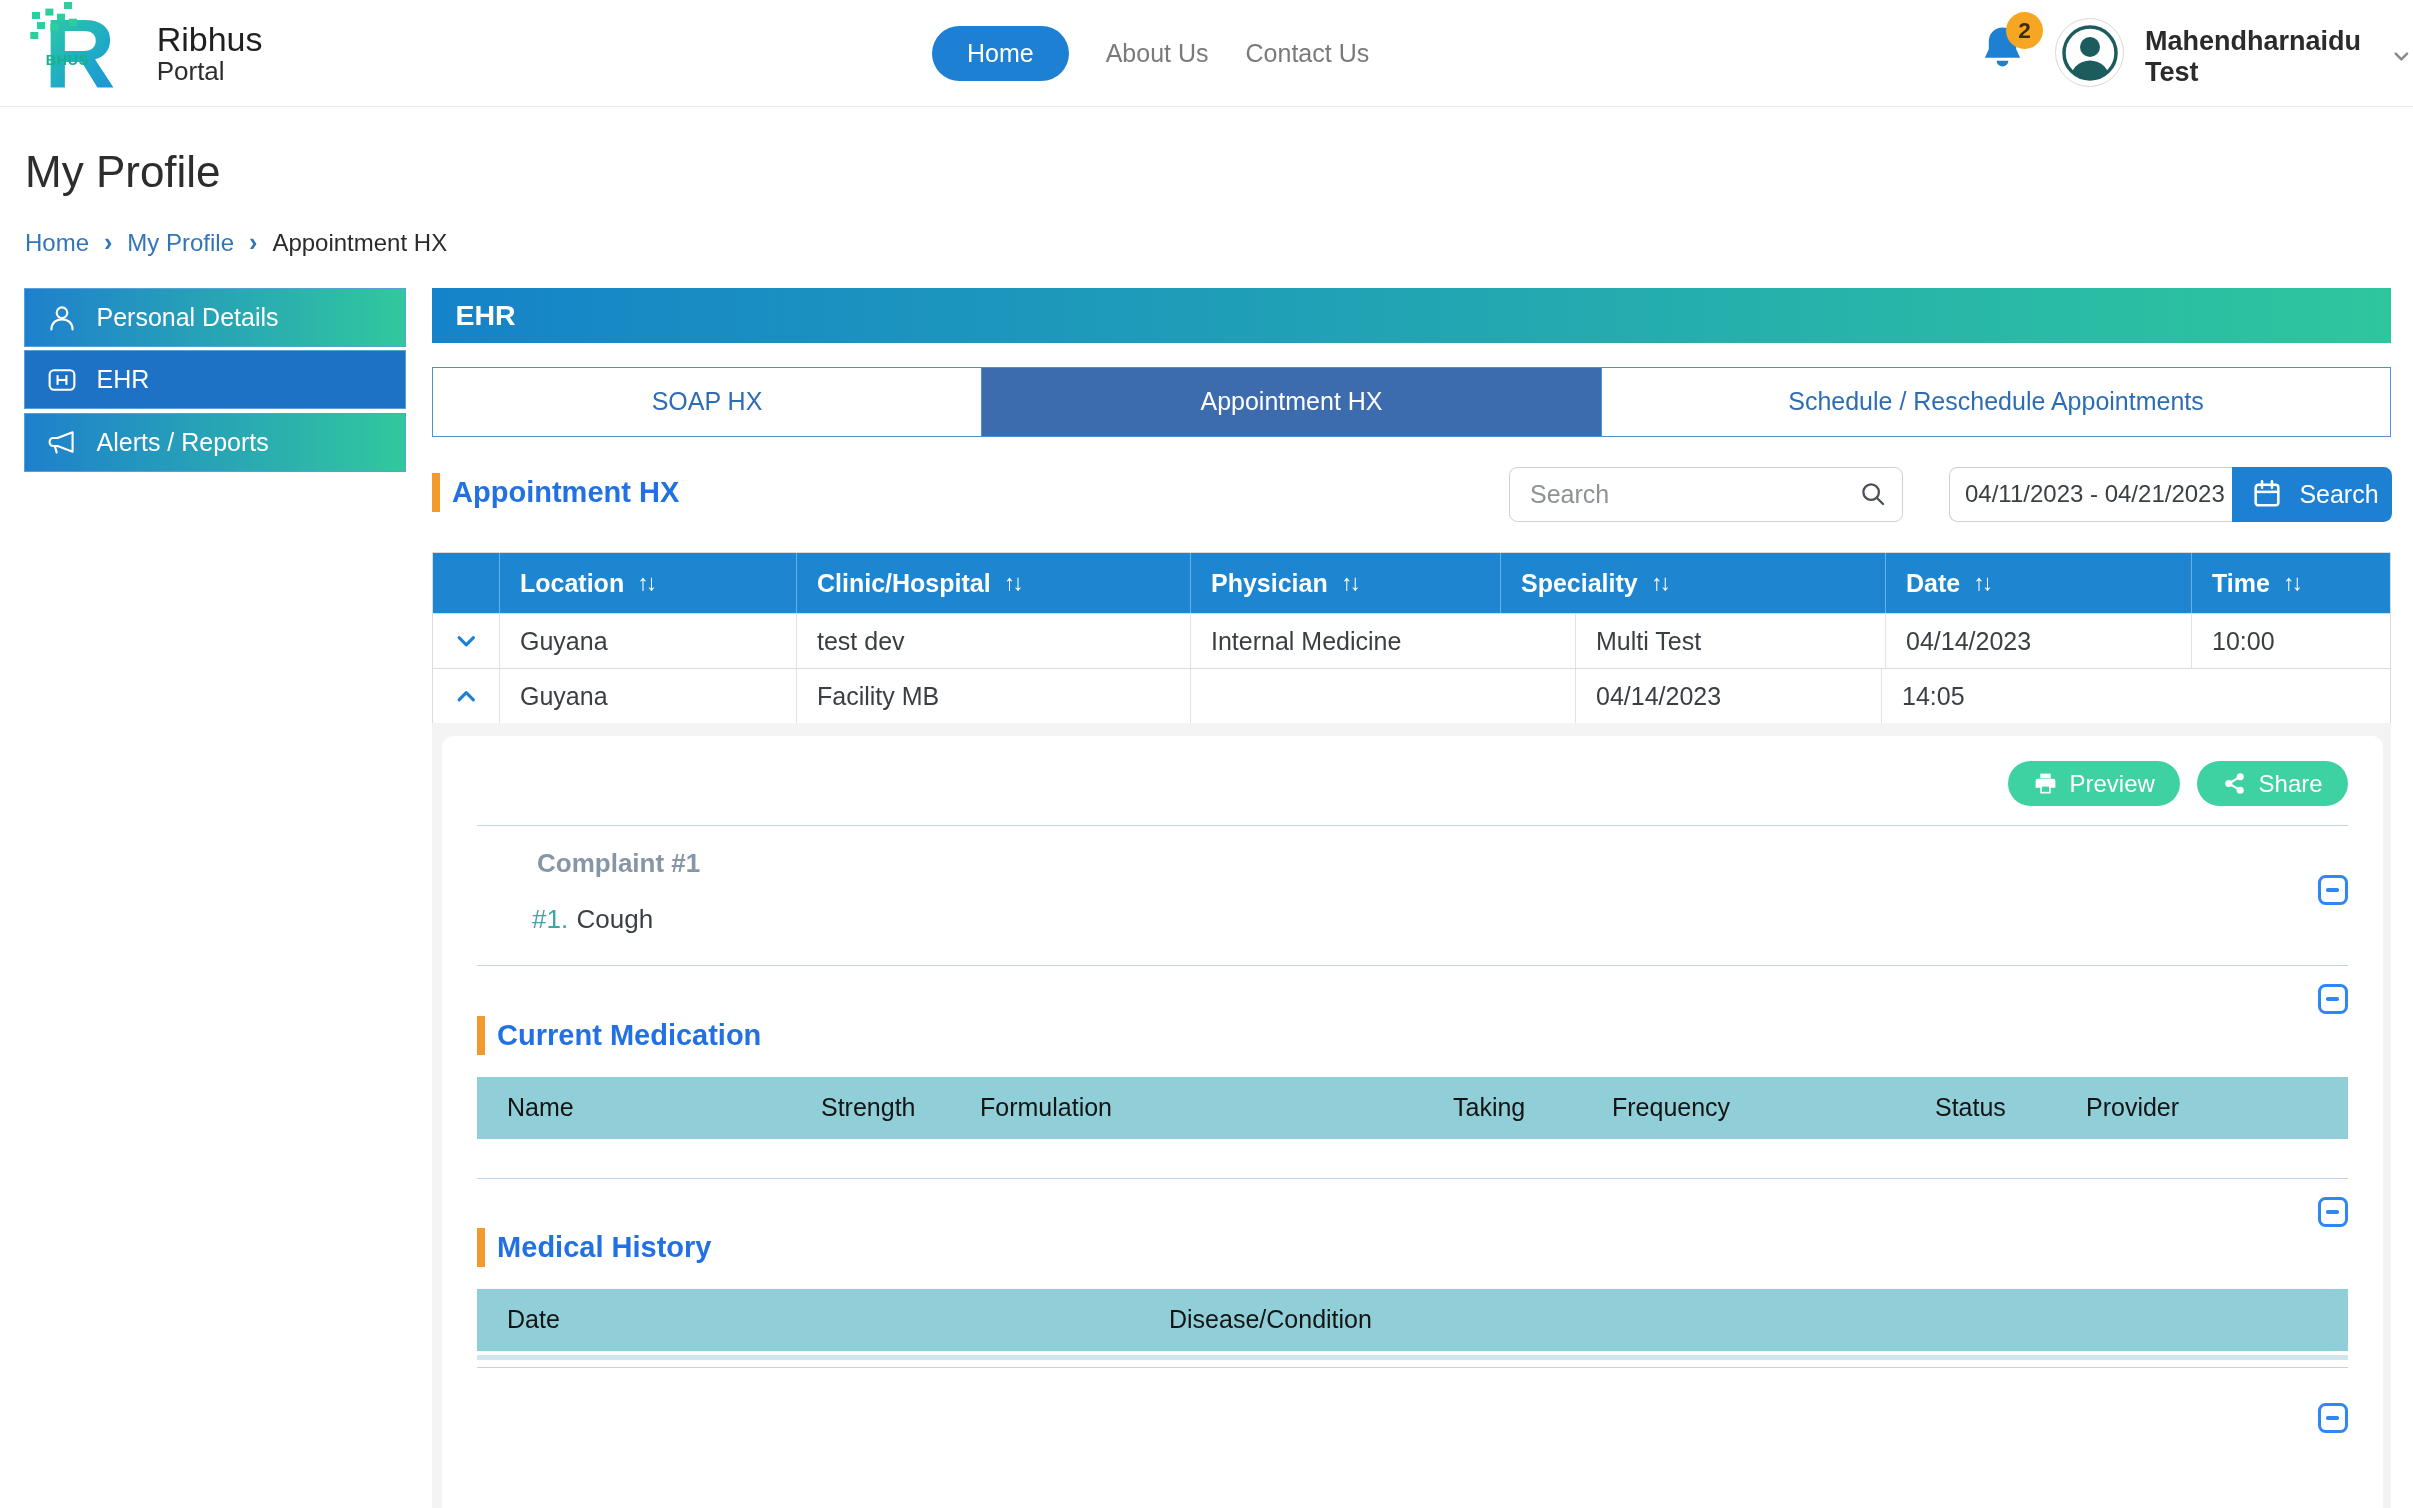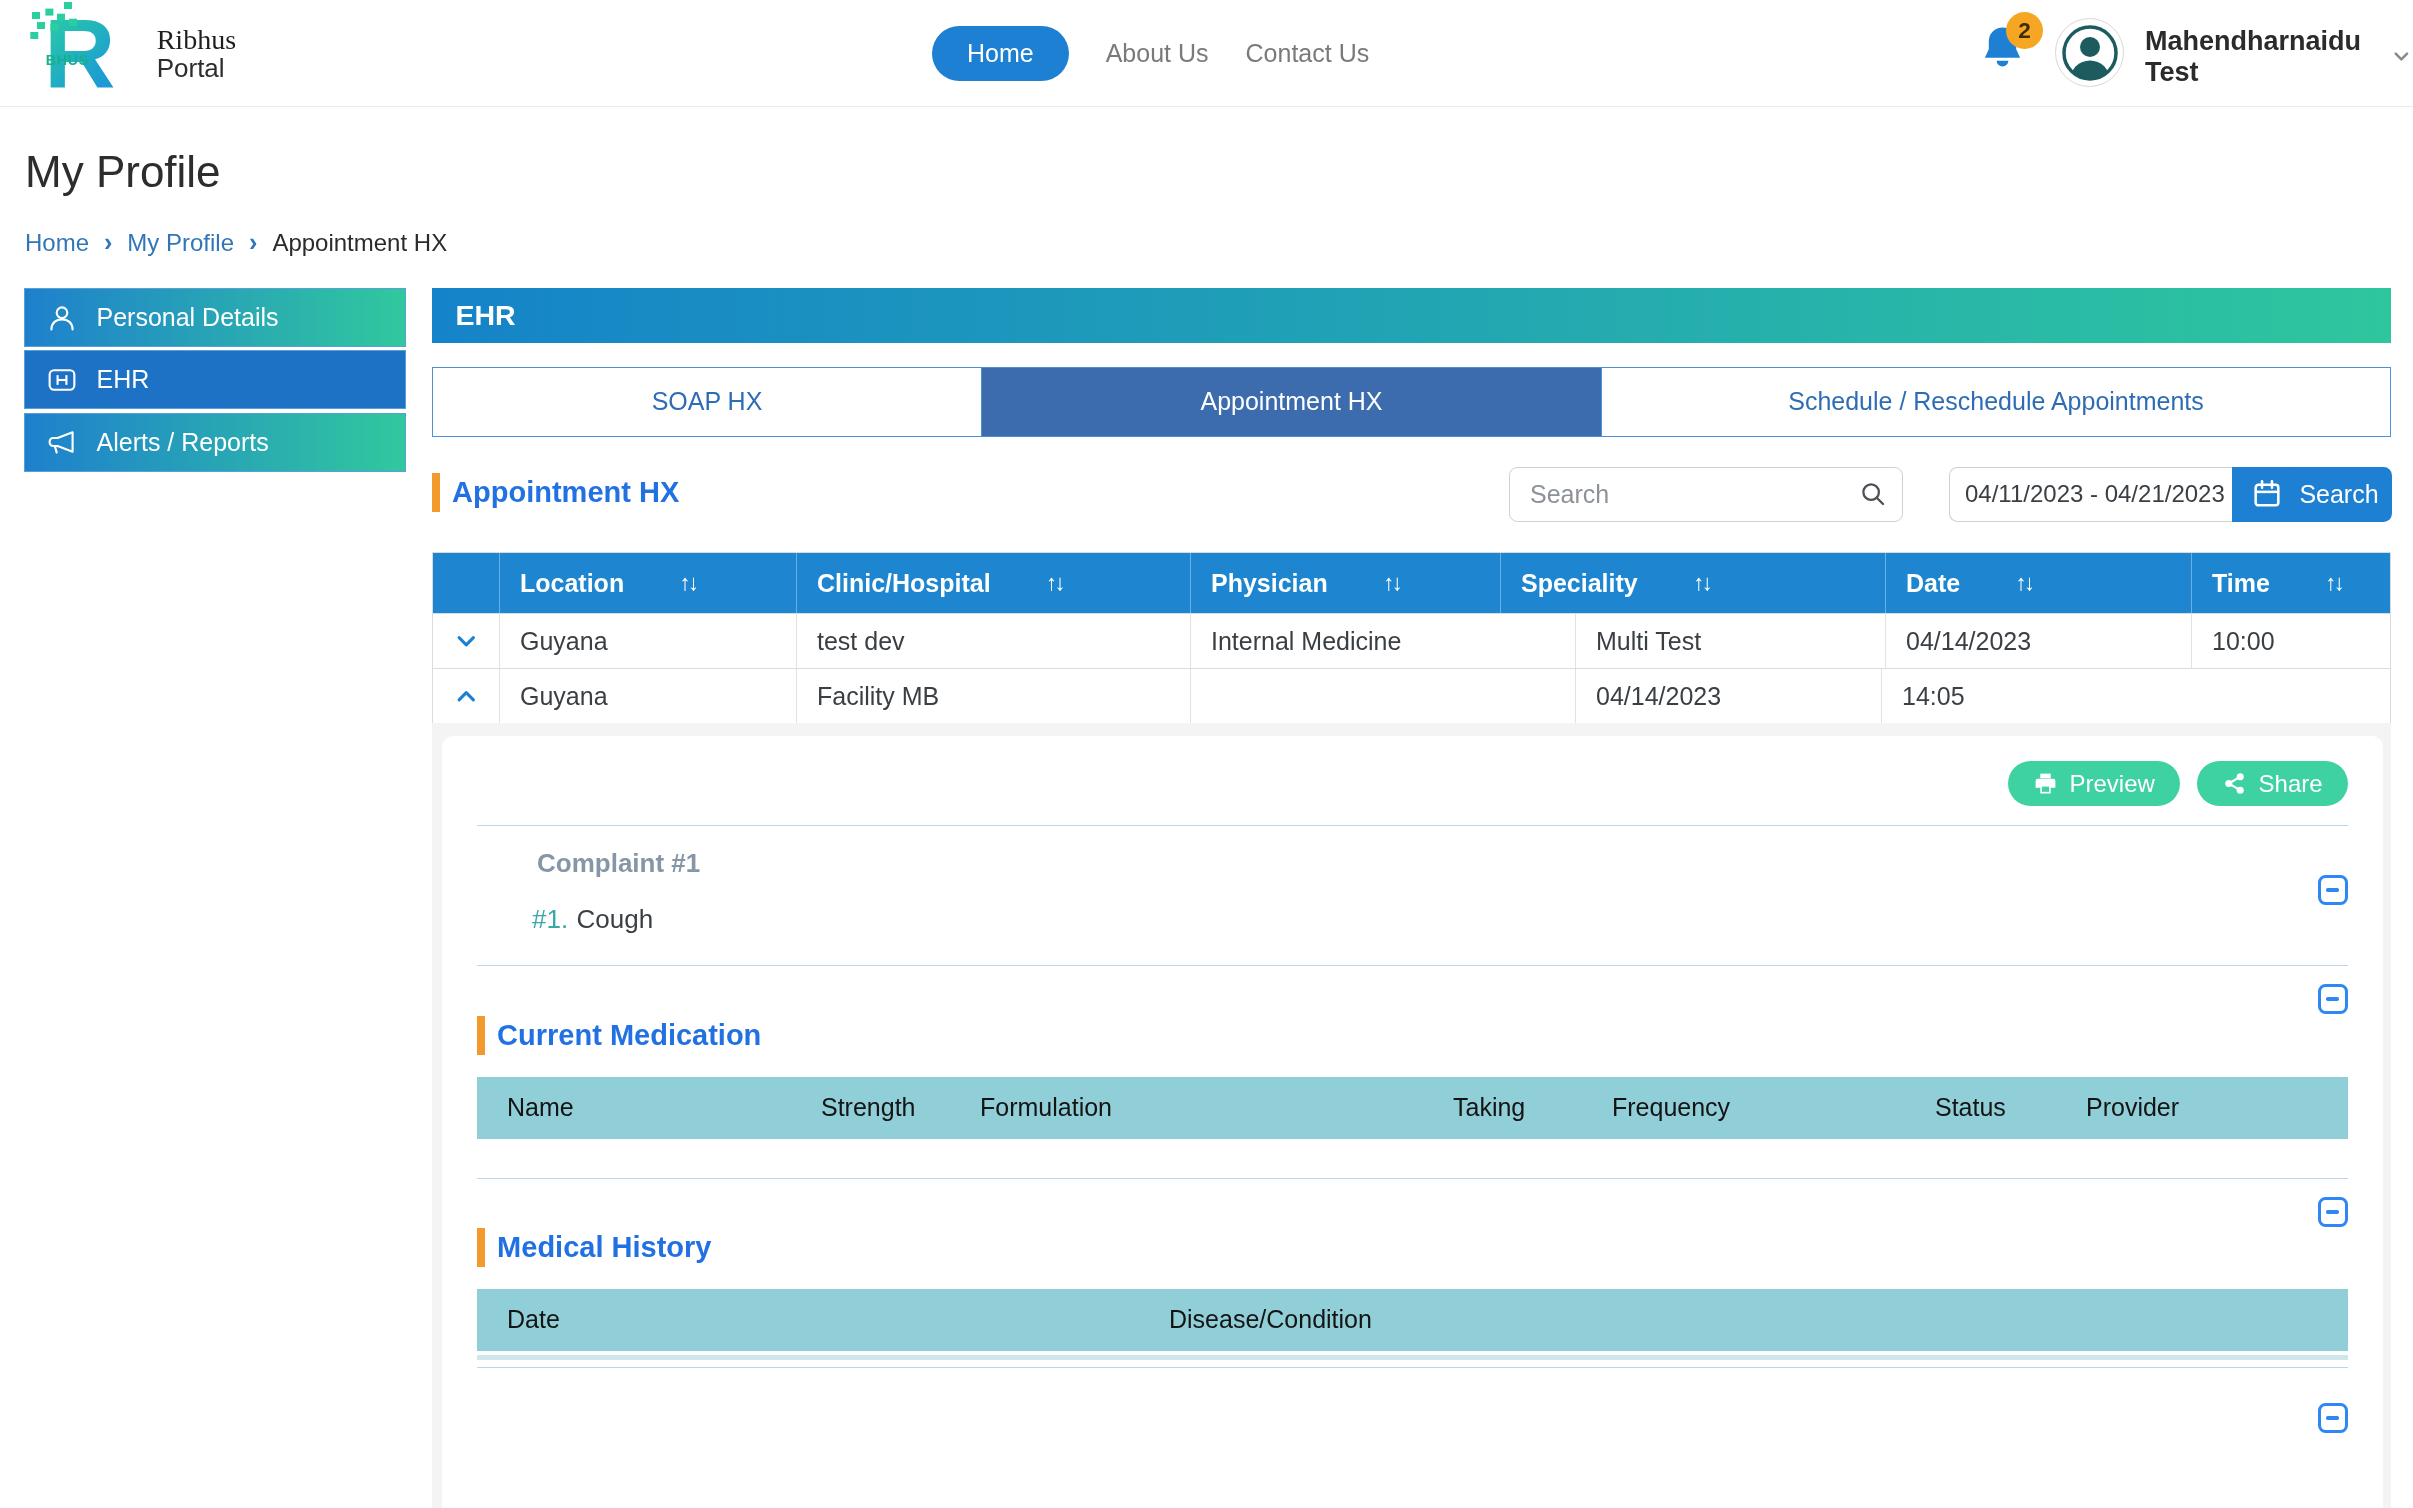--- a/index.html
+++ b/index.html
@@ -17,21 +17,21 @@
   .logo-mark { position:relative; width:101px; height:94px; }
   .logo-r { font-size:99px; font-weight:bold; line-height:94px;
             background:linear-gradient(135deg,#2bd0a0 0%, #1b9ad6 70%);
             -webkit-background-clip:text; background-clip:text; color:transparent; }
   .logo-dots { position:absolute; left:-11.7px; top:5px; width:7.5px; height:7.5px; background:#2bcf9f;
       box-shadow:13.4px -3.4px 0 #2bcf9f, 25px 1.7px 0 #2bcf9f, 5px 10px 0 #2bcf9f,
                  18.4px 11.7px 0 #2bcf9f, 32px -10px 0 #2bcf9f, -1.7px 20px 0 #2bcf9f, 37px 6.7px 0 #2bcf9f; }
   .logo-bhus { position:absolute; left:1.7px; top:45px; font-size:14.2px; font-weight:bold;
                letter-spacing:0.8px; color:#16b18b; }
   .brand-txt { margin-left:11.7px; line-height:1.05; }
-  .brand-name { font-size:28px; color:#1f1f1f;font-family:Liberation Serif, serif; }
+  .brand-name { font-size:34px; color:#1f1f1f; }
   .brand-sub  { font-size:26px; color:#2c2c2c; }
 
   .topnav { position:absolute; left:932px; top:0; height:107px; display:flex; align-items:center; gap:37px; }
   .nav-link { color:#7a7a7a; font-size:25px; cursor:pointer; }
   .nav-pill { background:#1d80d2; color:#fff; padding:13.4px 35px; border-radius:37px; }
 
   .bell-wrap { position:absolute; left:1979px; top:22px; width:59px; height:62px; }
   .badge { position:absolute; left:27px; top:-10px; width:37px; height:37px; border-radius:50%;
            background:#f6a623; color:#3c2c08; font-size:22.6px; font-weight:bold;
            display:flex; align-items:center; justify-content:center; }
@@ -82,21 +82,21 @@
                 font-family:inherit; color:#3a3f44; outline:none; overflow:hidden; }
   .cal-btn { width:70px; height:55px; background:#1d80d2; border:none; border-radius:0 8.4px 8.4px 0;
              display:flex; align-items:center; justify-content:center; cursor:pointer; }
   .go-btn { position:absolute; left:1854px; top:0; width:106px; height:55px; background:#1d80d2;
             color:#fff; border:none; border-radius:8.4px; font-size:25px; font-family:inherit; cursor:pointer; }
 
   
   .appt { margin-top:28.5px; border:0.8px solid #d9dcdf; border-bottom:none; }
   .thead { height:60px; background:#1e86d0; display:flex; align-items:center; color:#fff; font-weight:bold; }
   .trow  { height:55px; background:#fff; display:flex; align-items:center; border-top:0.8px solid #dadde0; }
-  .cell { height:100%; display:flex; align-items:center; padding-left:20px; border-right:0.8px solid rgba(255,255,255,.35);gap:42px; }
+  .cell { height:100%; display:flex; align-items:center; padding-left:20px; border-right:0.8px solid rgba(255,255,255,.35); }
   .trow .cell { border-right:0.8px solid #e0e3e6; color:#3a3f44; }
   .cell:last-child { border-right:none; }
   .c0 { width:67px; justify-content:center; padding-left:0; }
   .c1 { width:297px; } .c2 { width:394px; } .c3 { width:310px; }
   .c4 { width:385px; } .c5 { width:306px; } .c6 { flex:1; }
   .sort { font-size:22px; margin-left:13.4px; letter-spacing:-2.5px; }
   .chev { cursor:pointer; display:flex; }
 
   
   .expand-area { background:#f4f4f4; padding:13.4px 8.4px 0 10px; height:791px; }

